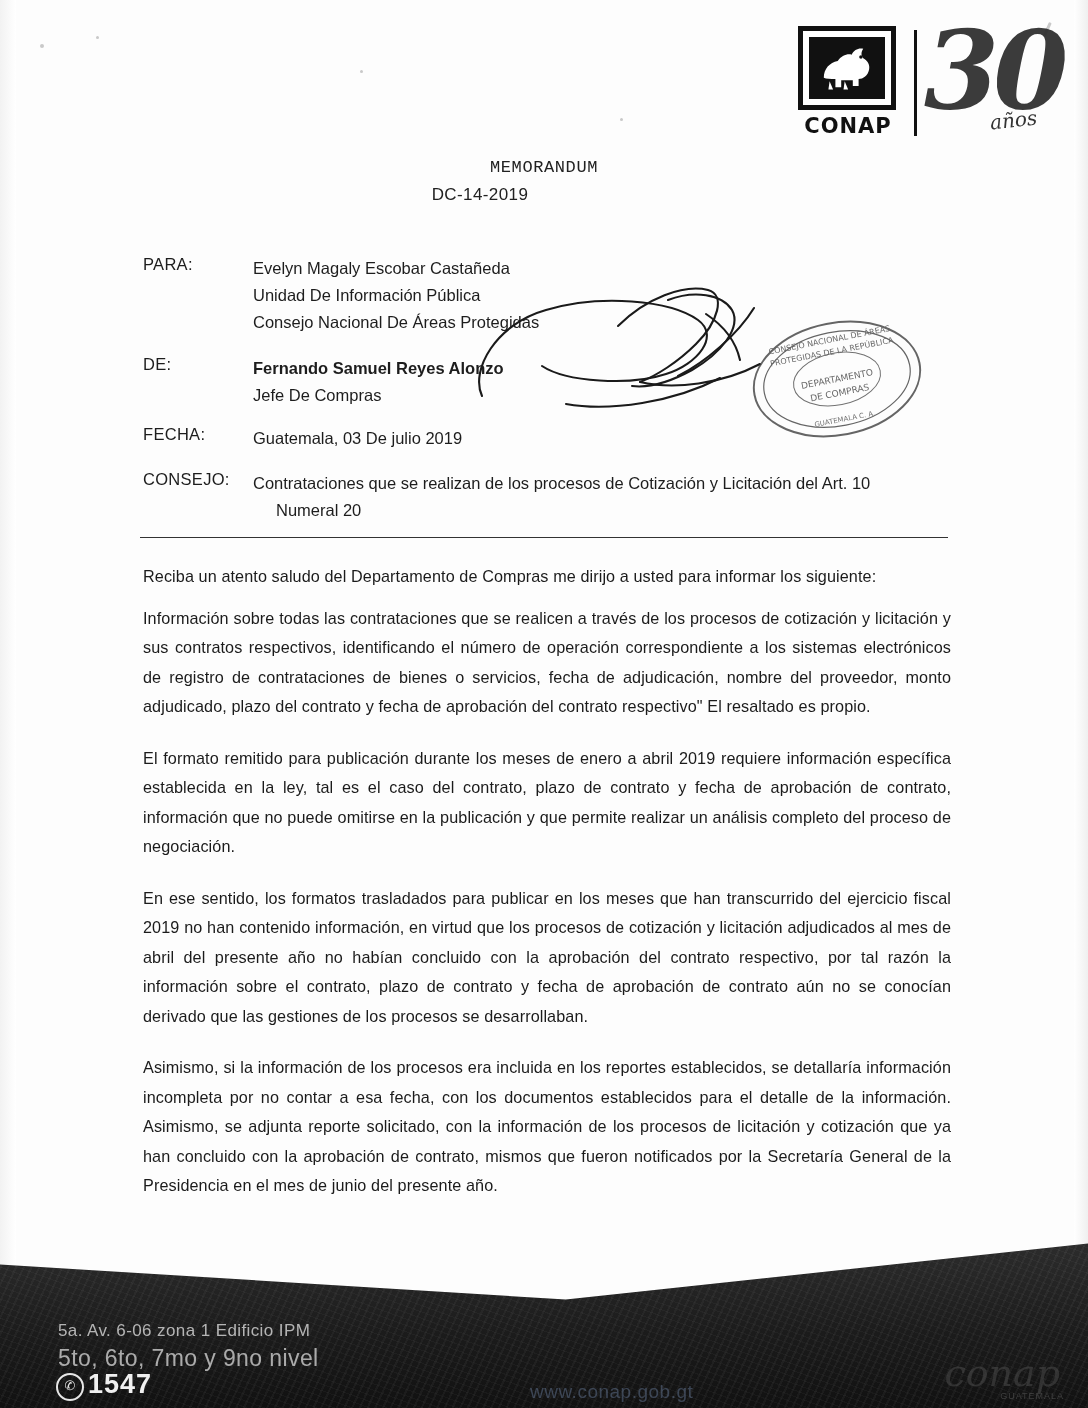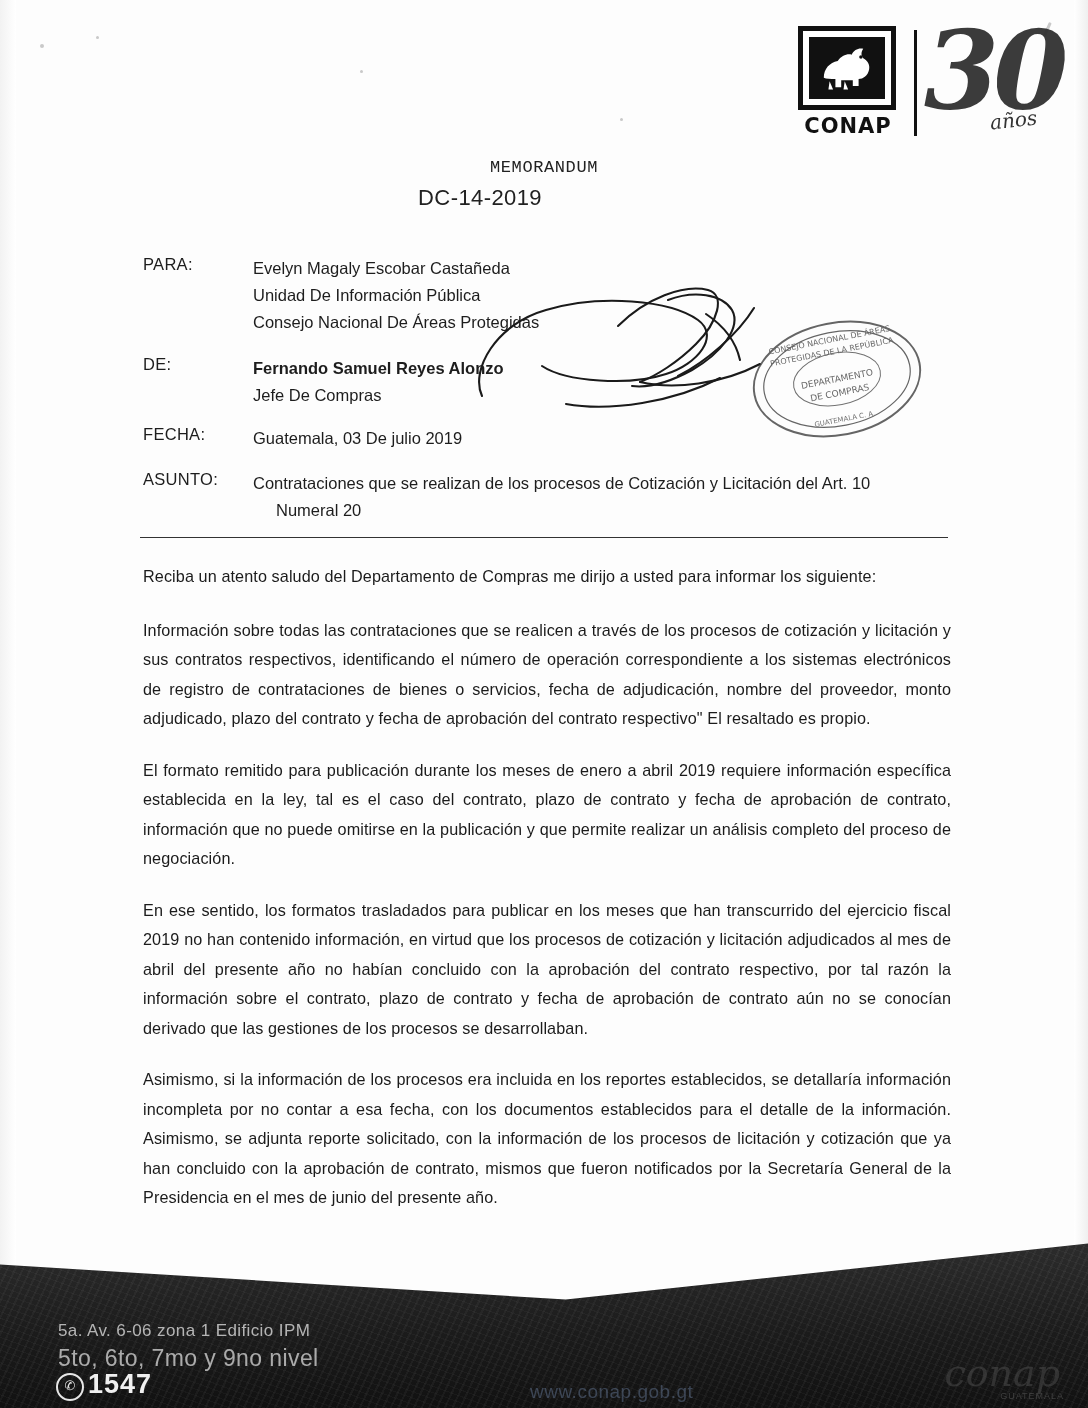--- a/index.html
+++ b/index.html
@@ -134,21 +134,21 @@
     letter-spacing: .6px;
     color: #212121;
     font-family: Liberation Mono, monospace;
   }
   .memo-code {
     position: absolute;
     left: 0;
     top: 185px;
     width: 960px;
     text-align: center;
-    font-size: 22px;
+    font-size: 17px;
     letter-spacing: .4px;
     color: #212121;
   }
   .field-label {
     position: absolute;
     font-size: 16.5px;
     color: #1d1d1d;
     letter-spacing: .3px;
   }
   .field-value {
@@ -176,21 +176,21 @@
     width: 808px;
   }
   .para {
     font-size: 16.2px;
     line-height: 29.5px;
     color: #1b1b1b;
     text-align: justify;
     margin: 0 0 22px 0;
     letter-spacing: .1px;
   }
-  .para.first { margin-bottom: 24px; }
+  .para.first { margin-bottom: 12px; }
 
   
   .signature {
     position: absolute;
     left: 470px;
     top: 278px;
     width: 360px;
     height: 150px;
     pointer-events: none;
   }
@@ -347,21 +347,21 @@
   <div class="field-value" style="left:253px; top:255px;">Evelyn Magaly Escobar Castañeda</div>
   <div class="field-value" style="left:253px; top:309px;">Consejo Nacional De Áreas Protegidas</div>
 
   <div class="field-label" style="left:143px; top:355px;">DE:</div>
   <div class="field-value" style="left:253px; top:355px;font-weight:bold;">Fernando Samuel Reyes Alonzo</div>
   <div class="field-value" style="left:253px; top:382px;">Jefe De Compras</div>
 
   <div class="field-label" style="left:143px; top:425px;">FECHA:</div>
   <div class="field-value" style="left:253px; top:425px;">Guatemala, 03 De julio 2019</div>
 
-  <div class="field-label" style="left:143px; top:470px;">ASUNTO:</div>
+  <div class="field-label" style="left:143px; top:470px;">CONSEJO:</div>
   <div class="field-value" style="left:253px; top:470px;">Contrataciones que se realizan de los procesos de Cotización y Licitación del Art. 10</div>
   <div class="field-value" style="left:276px; top:497px;">Numeral 20</div>
 
   <svg class="signature" viewBox="0 0 360 150">
     <g fill="none" stroke="#1a1a1a" stroke-width="2.1" stroke-linecap="round">
       <path d="M12 118 C0 92 26 46 76 32 C130 16 200 22 228 42 C250 58 228 86 196 96
                C160 108 96 104 72 88"></path>
       <path d="M148 48 C176 20 214 6 238 12 C256 17 248 44 226 66 C208 84 186 98 170 104"></path>
       <path d="M198 22 C224 12 252 16 262 32 C272 50 250 76 222 92 C200 104 178 110 162 108"></path>
       <path d="M208 98 C236 84 268 56 284 30"></path>

